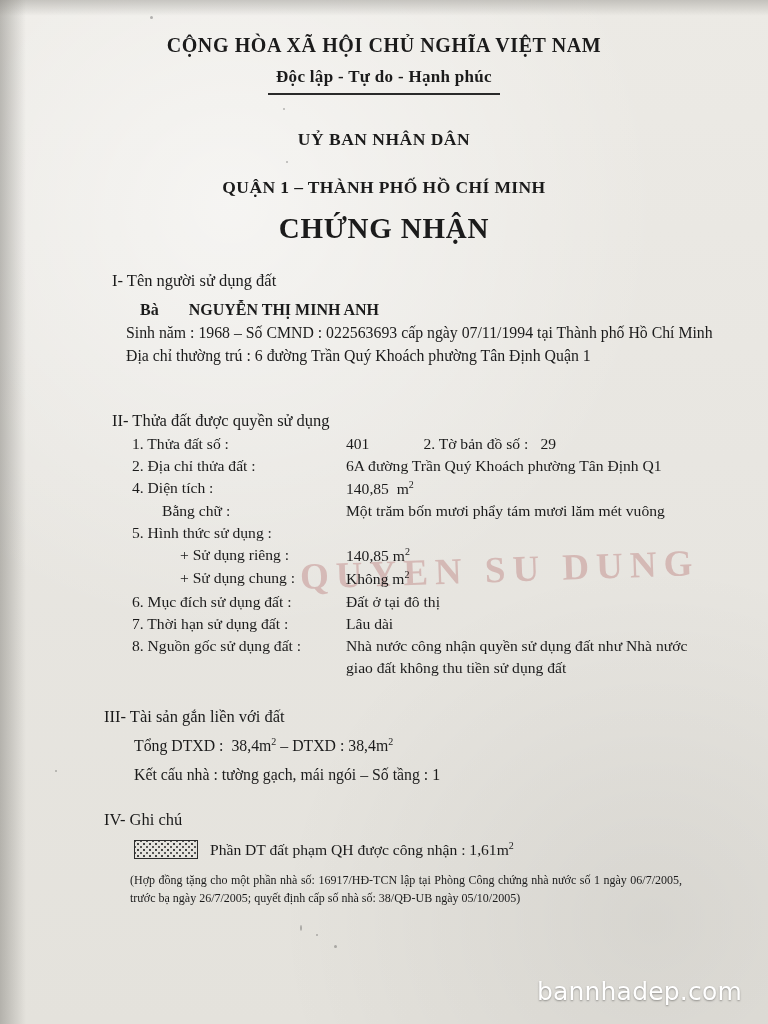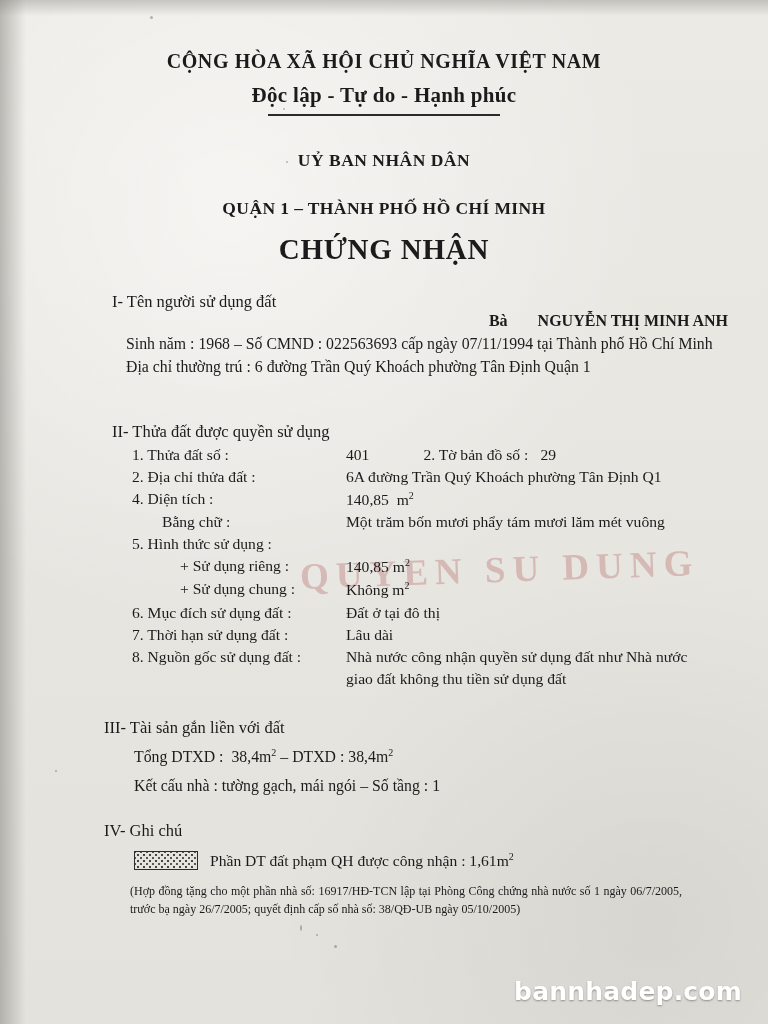--- a/index.html
+++ b/index.html
@@ -39,25 +39,25 @@
     left: 0; top: 0; right: 0; bottom: 0;
     padding: 0 40px;
   }
 
   .center { text-align: center; }
 
   .ttl-country {
     font-weight: bold;
     font-size: 20px;
     letter-spacing: 0.6px;
-    margin-top: 50px;
+    margin-top: 34px;
   }
   .ttl-motto {
     font-weight: bold;
-    font-size: 21px;
+    font-size: 17px;
     margin-top: 10px;
     letter-spacing: 0.3px;
   }
   .motto-rule {
     width: 232px;
     height: 2px;
     background: #2a2a2a;
     margin: 6px auto 0 auto;
   }
   .ttl-uy-ban {
@@ -90,23 +90,22 @@
   .body-line {
     font-size: 15.8px;
     padding-left: 86px;
     margin-top: 5px;
     white-space: pre;
   }
 
   .name-line {
     font-size: 16px;
     padding-left: 100px;
-    margin-top: 0;
-    font-weight: bold;
-    text-align: right;
+    margin-top: 10px;
+    font-weight: bold;
   }
   .name-line .ba { font-weight: bold; }
   .name-line .nm { font-weight: bold; padding-left: 30px; }
 
   
   .row {
     font-size: 15.6px;
     padding-left: 92px;
     margin-top: 4px;
     display: flex;
@@ -157,21 +156,21 @@
     transform: rotate(-2deg);
     pointer-events: none;
     white-space: nowrap;
   }
 
   .brand {
     position: absolute;
     right: 26px;
     bottom: 18px;
     font-family: "DejaVu Sans", sans-serif;
-    font-weight: bold;
+    font-weight: normal;
     font-size: 25px;
     color: #ffffff;
     text-shadow: 0 1px 2px rgba(0,0,0,0.35);
     letter-spacing: 0.2px;
   }
   .speck {
     position: absolute;
     background: rgba(60,60,60,0.35);
     border-radius: 50%;
     pointer-events: none;

